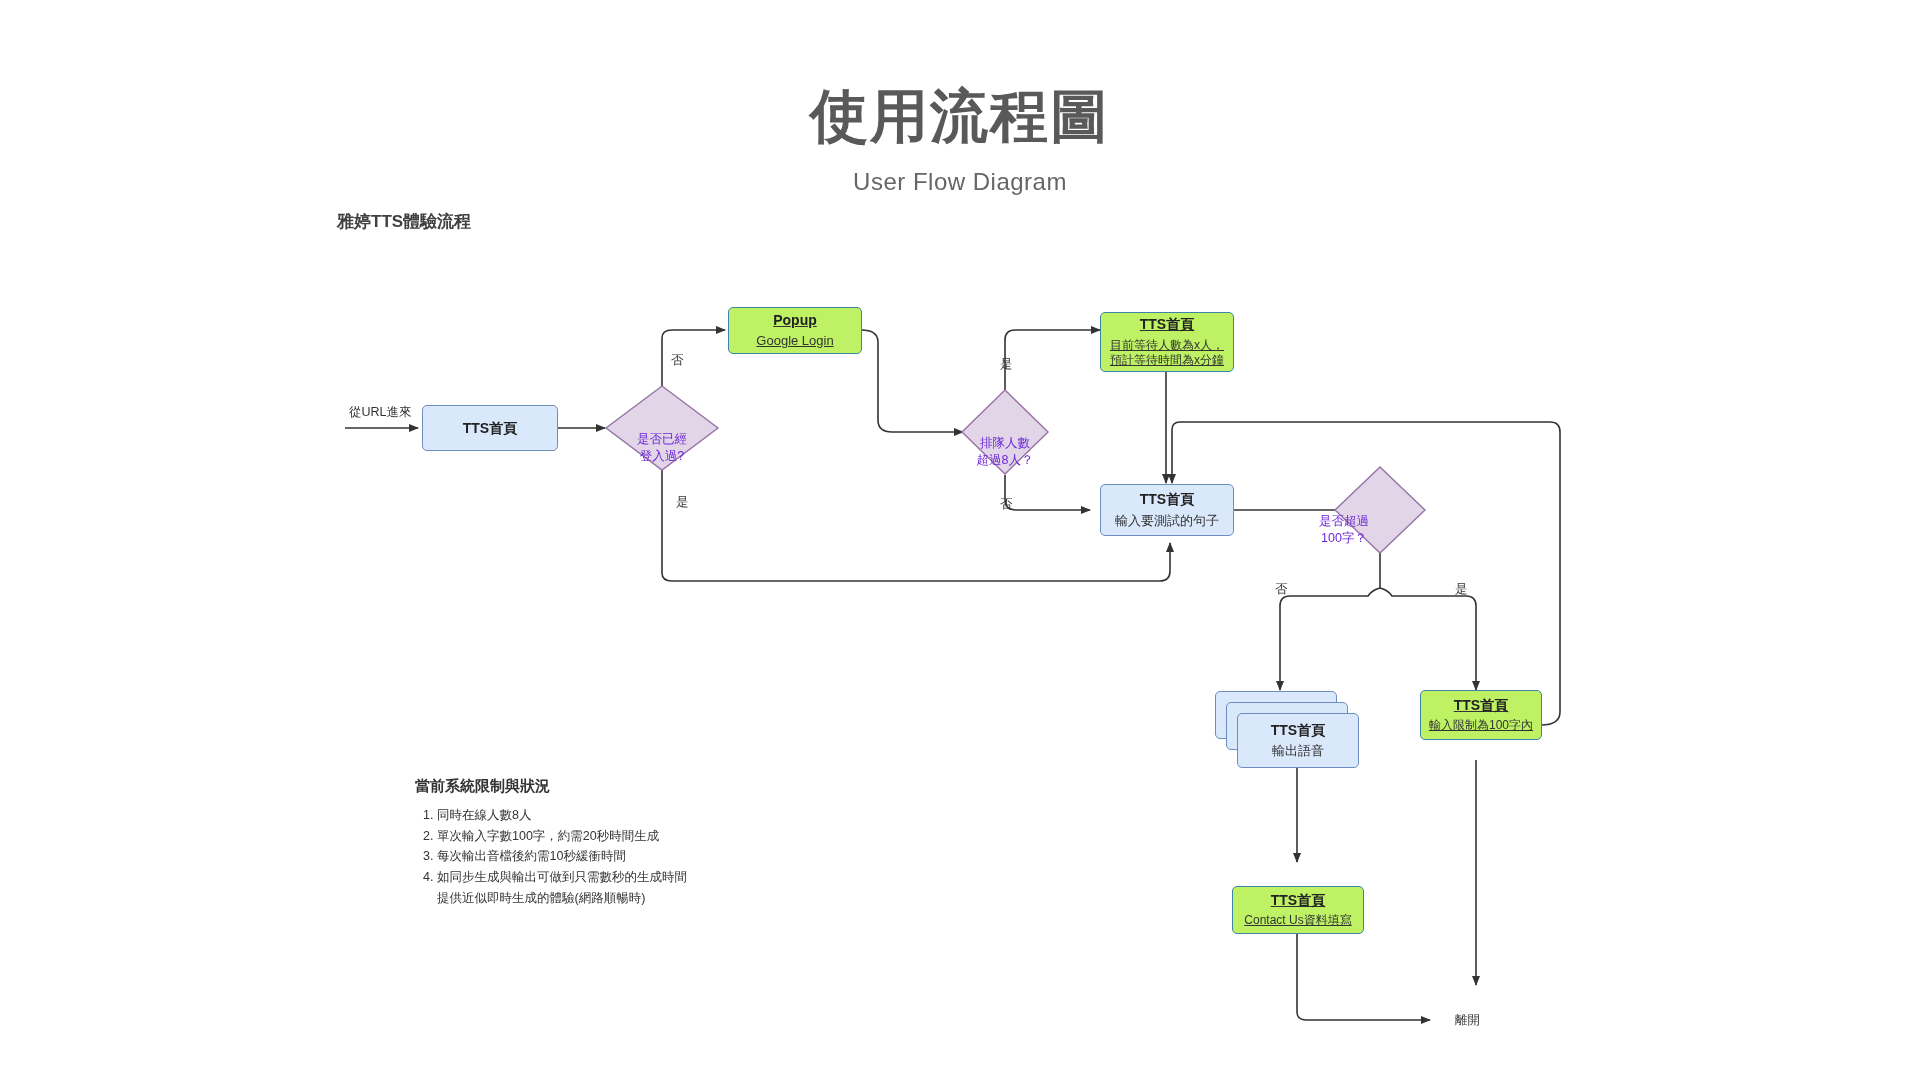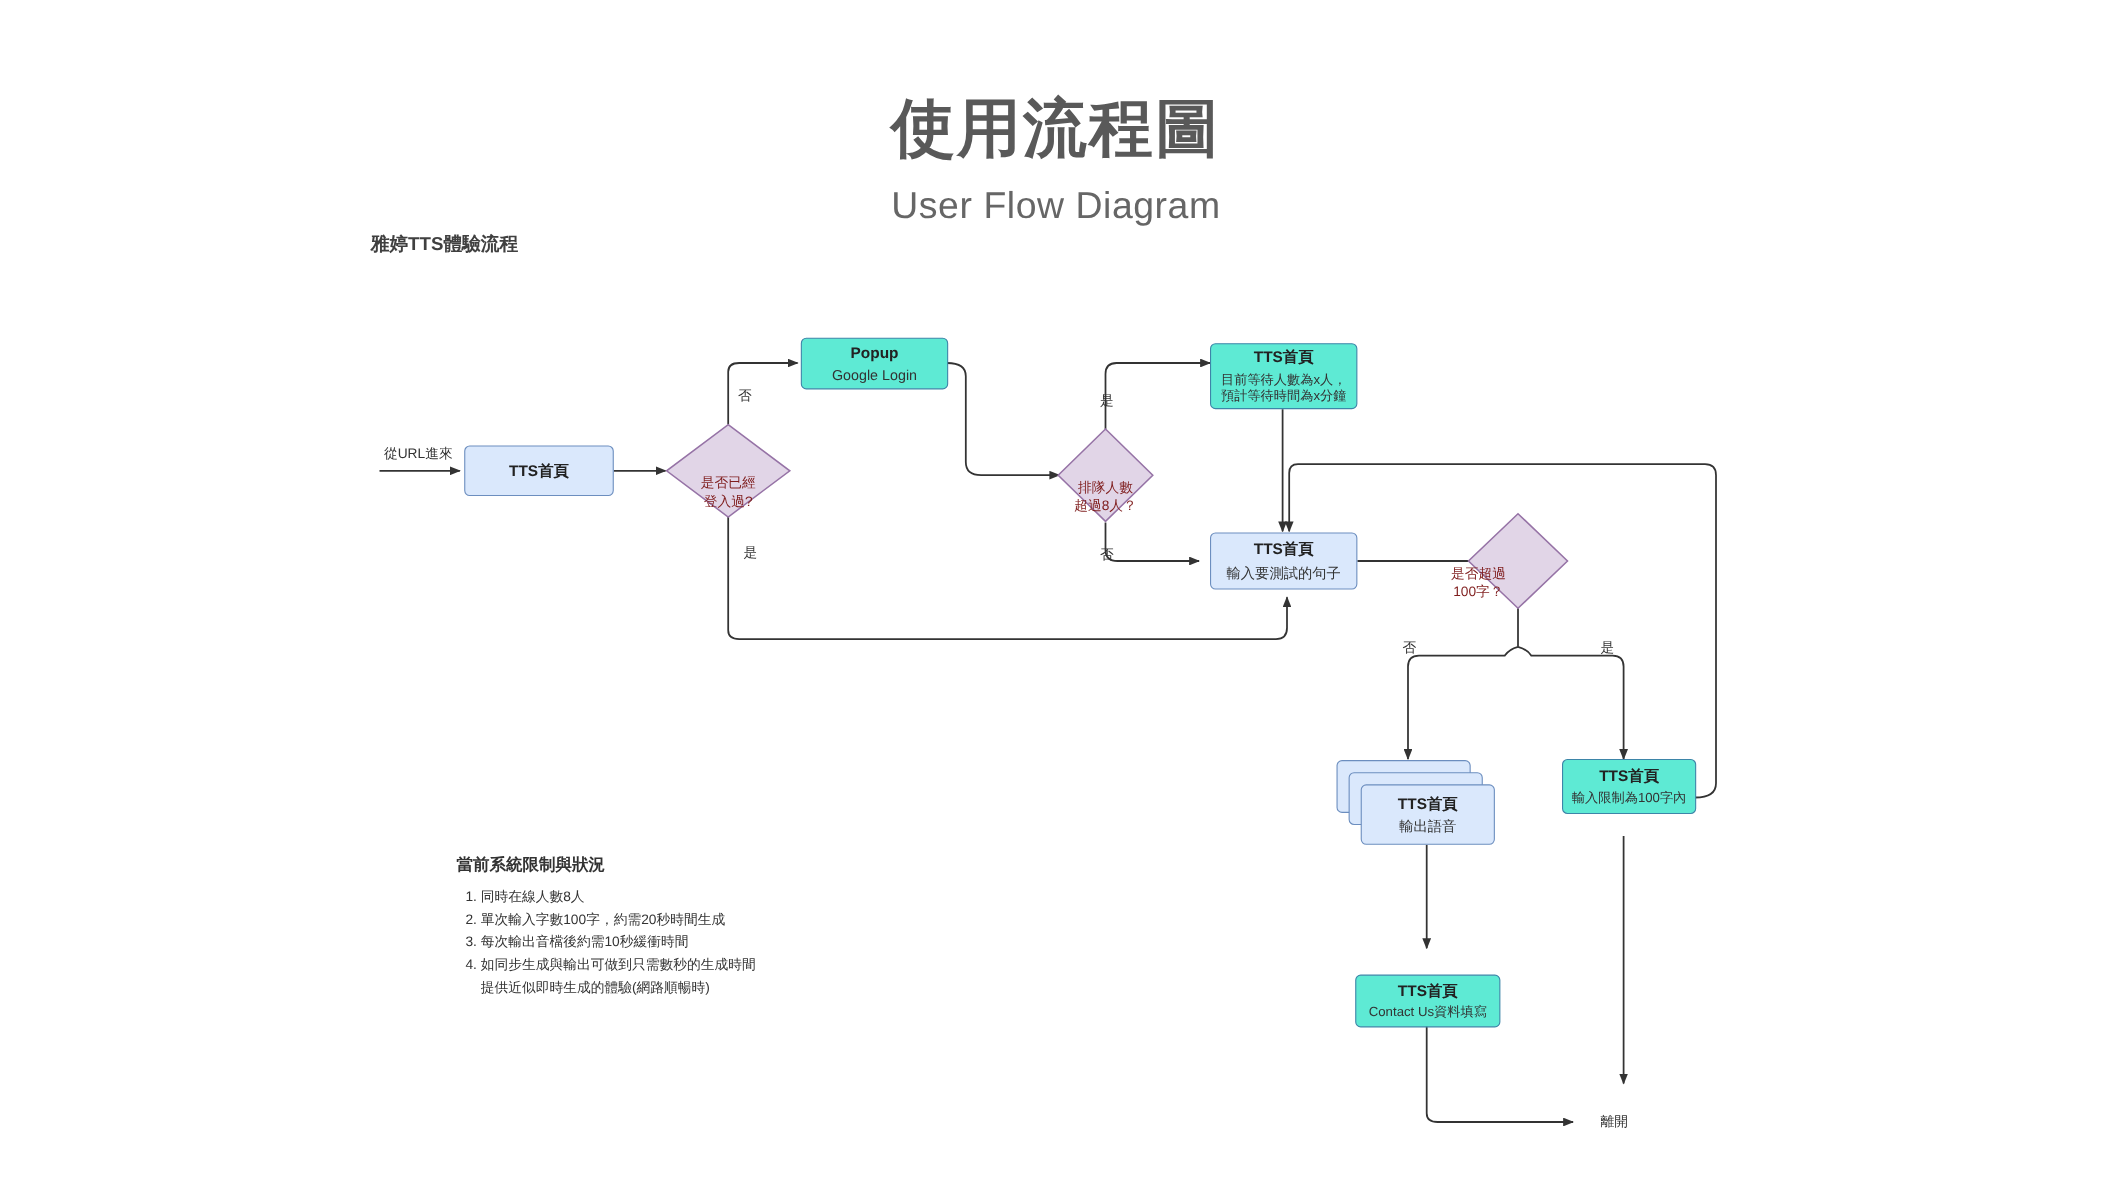--- a/index.html
+++ b/index.html
@@ -13,21 +13,21 @@
   }
   #canvas{position:absolute;left:0;top:0;width:1920px;height:1080px;}
 
   
   .title-zh{
     position:absolute;left:0;top:78px;width:1920px;text-align:center;
     font-size:58px;font-weight:bold;color:#595959;letter-spacing:2px;
   }
   .title-en{
     position:absolute;left:0;top:168px;width:1920px;text-align:center;
-    font-size:34px;font-weight:400;color:#666666;letter-spacing:.5px;
+    font-size:24px;font-weight:400;color:#666666;letter-spacing:.5px;
   }
   .section-label{
     position:absolute;left:337px;top:210px;
     font-size:17px;font-weight:bold;color:#404040;
   }
 
   
   .notes{position:absolute;left:415px;top:745px;}
   .notes-title{font-size:15px;font-weight:bold;color:#333;margin-bottom:9px;margin-top:32px;}
   .notes ol{margin:0;padding-left:22px;font-size:12.5px;line-height:1.65;color:#333;}
@@ -37,33 +37,33 @@
   
   .node{
     position:absolute;box-sizing:border-box;
     display:flex;flex-direction:column;align-items:center;justify-content:center;
     border-radius:5px;text-align:center;line-height:1.3;
   }
   .node .t1{font-size:14px;font-weight:bold;color:#222;}
   .node .t2{font-size:13px;color:#333;margin-top:4px;}
   .node .t2 .ln{display:block;}
   .blue-light{background:#dae8fc;border:1.4px solid #6c8ebf;}
-  .blue-dark{background:#5eead4;border:1.4px solid #3d85a8;}
+  .blue-dark{background:#bef264;border:1.4px solid #3d85a8;text-decoration:underline;}
 
   .stack-layer{
     position:absolute;box-sizing:border-box;
     background:#dae8fc;border:1.4px solid #6c8ebf;border-radius:5px;
   }
 
   .diamond{
     position:absolute;display:flex;align-items:center;justify-content:center;
   }
   .diamond .dlabel{
     position:relative;z-index:2;text-align:center;font-size:12.5px;
-    color:#7f1d1d;line-height:1.35;white-space:nowrap;margin-top:40px;
+    color:#6d28d9;line-height:1.35;white-space:nowrap;margin-top:40px;
   }
   .diamond .dlabel .ln{display:block;}
 
   
   .elabel{position:absolute;font-size:12.5px;color:#333;white-space:nowrap;}
   .urlabel{position:absolute;font-size:12.5px;color:#333;white-space:nowrap;}
 </style>
 </head>
 <body>
 

